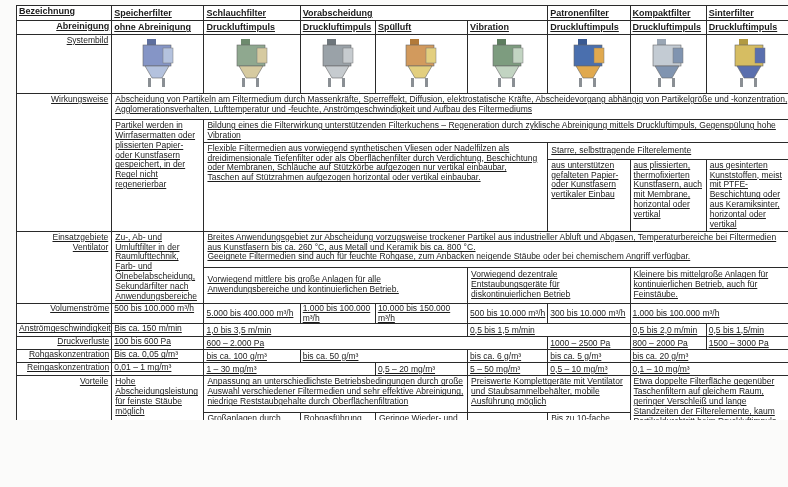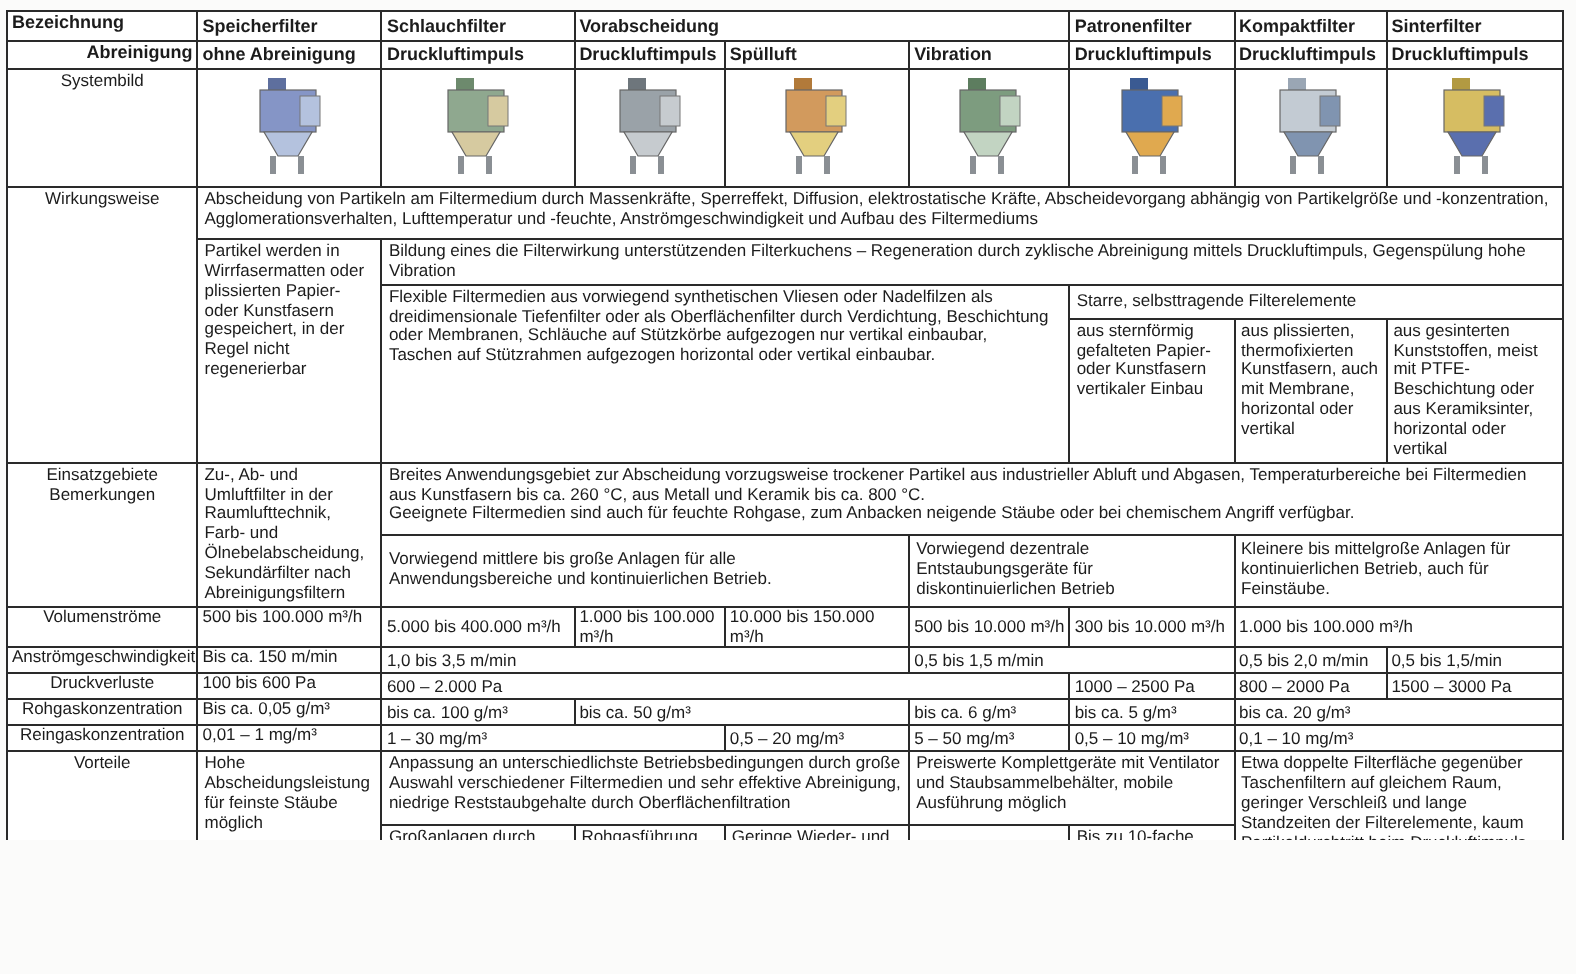--- a/index.html
+++ b/index.html
@@ -1,22 +1,22 @@
 <!DOCTYPE html>
 <html><head>
 <meta charset="utf-8">
 <style>
   html,body{margin:0;padding:0;background:#fbfbfa;}
   body{font-family:"Liberation Sans", sans-serif;color:#1c1c1c;}
-  .page{width:788px;height:420px;box-sizing:border-box;padding:5px 3px;background:#fbfbfa;}
+  .page{width:788px;height:420px;box-sizing:border-box;padding:5px 16px;background:#fbfbfa;text-decoration:underline;}
   table{border-collapse:collapse;table-layout:fixed;width:779px;background:#fff;border:1.5px solid #1a1a1a;}
   td{border:1px solid #2a2a2a;vertical-align:top;text-align:left;padding:1px 3px;
      font-size:8.5px;line-height:1.16;overflow:hidden;}
   td.hd{font-weight:bold;text-align:left;vertical-align:middle;font-size:9px;}
-  td.lab{vertical-align:top;text-align:center;}
+  td.lab{vertical-align:top;text-align:right;}
   td.c{text-align:left;vertical-align:middle;}
   td.img{text-align:center;vertical-align:middle;}
   .pre{white-space:pre-line;}
   tr.thin td{padding:0 2px;}
   .sysimg{display:inline-block;}
 </style>
 </head>
 <body>
 
 <div class="page">
@@ -134,29 +134,29 @@
     <td colspan="7">Bildung eines die Filterwirkung unterstützenden Filterkuchens – Regeneration durch zyklische Abreinigung mittels Druckluftimpuls, Gegenspülung hohe Vibration</td>
   </tr>
 
   <tr style="height:17px">
     <td colspan="4" rowspan="2" class="pre">Flexible Filtermedien aus vorwiegend synthetischen Vliesen oder Nadelfilzen als dreidimensionale Tiefenfilter oder als Oberflächenfilter durch Verdichtung, Beschichtung oder Membranen, Schläuche auf Stützkörbe aufgezogen nur vertikal einbaubar,
 Taschen auf Stützrahmen aufgezogen horizontal oder vertikal einbaubar.</td>
     <td colspan="3" class="c">Starre, selbsttragende Filterelemente</td>
   </tr>
 
   <tr style="height:48px">
-    <td>aus sternförmig gefalteten Papier- oder Kunstfasern vertikaler Einbau</td>
+    <td>aus unterstützen gefalteten Papier- oder Kunstfasern vertikaler Einbau</td>
     <td>aus plissierten, thermofixierten Kunstfasern, auch mit Membrane, horizontal oder vertikal</td>
     <td>aus gesinterten Kunststoffen, meist mit PTFE-Beschichtung oder aus Keramiksinter, horizontal oder vertikal</td>
   </tr>
 
   <tr style="height:30px">
     <td class="lab pre" rowspan="2">Einsatzgebiete
-Bemerkungen</td>
-    <td rowspan="2">Zu-, Ab- und Umluftfilter in der Raumlufttechnik, Farb- und Ölnebelabscheidung, Sekundärfilter nach Abreinigungsfiltern</td>
+Ventilator</td>
+    <td rowspan="2">Zu-, Ab- und Umluftfilter in der Raumlufttechnik, Farb- und Ölnebelabscheidung, Sekundärfilter nach Anwendungsbereiche</td>
     <td colspan="7" class="pre">Breites Anwendungsgebiet zur Abscheidung vorzugsweise trockener Partikel aus industrieller Abluft und Abgasen, Temperaturbereiche bei Filtermedien aus Kunstfasern bis ca. 260 °C, aus Metall und Keramik bis ca. 800 °C.
 Geeignete Filtermedien sind auch für feuchte Rohgase, zum Anbacken neigende Stäube oder bei chemischem Angriff verfügbar.</td>
   </tr>
 
   <tr style="height:22px">
     <td colspan="3" class="c">Vorwiegend mittlere bis große Anlagen für alle Anwendungsbereiche und kontinuierlichen Betrieb.</td>
     <td colspan="2" class="c">Vorwiegend dezentrale Entstaubungsgeräte für diskontinuierlichen Betrieb</td>
     <td colspan="2" class="c">Kleinere bis mittelgroße Anlagen für kontinuierlichen Betrieb, auch für Feinstäube.</td>
   </tr>
 

